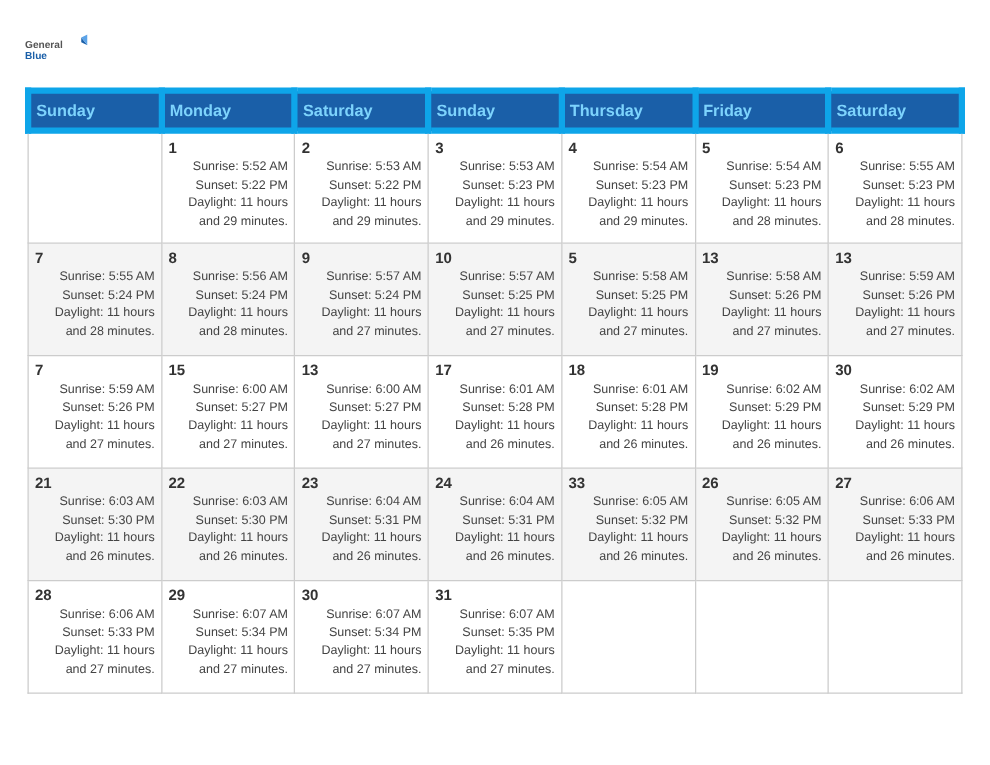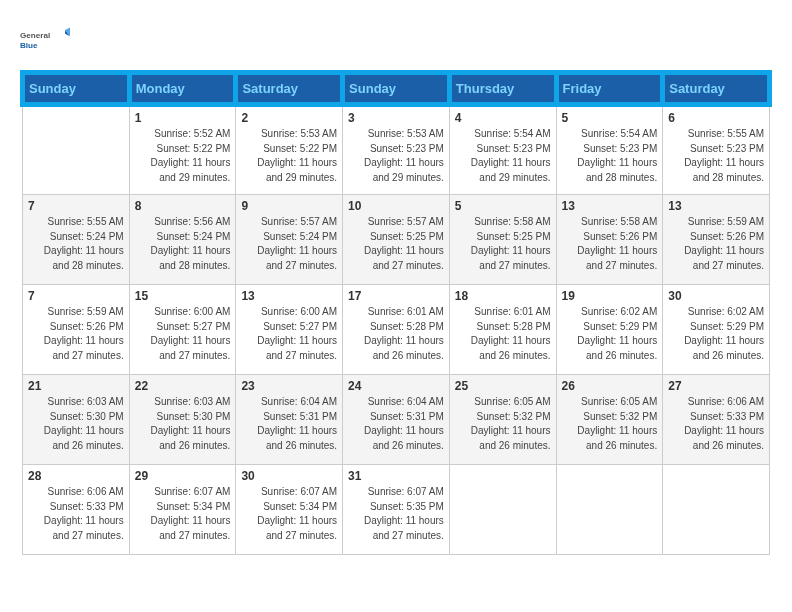--- a/index.html
+++ b/index.html
@@ -206,21 +206,21 @@
         </td>
         <td>
           <span class="day-num">23</span>
           <div class="day-info">Sunrise: 6:04 AM<br>Sunset: 5:31 PM<br>Daylight: 11 hours and 26 minutes.</div>
         </td>
         <td>
           <span class="day-num">24</span>
           <div class="day-info">Sunrise: 6:04 AM<br>Sunset: 5:31 PM<br>Daylight: 11 hours and 26 minutes.</div>
         </td>
         <td>
-          <span class="day-num">25</span>
+          <span class="day-num">33</span>
           <div class="day-info">Sunrise: 6:05 AM<br>Sunset: 5:32 PM<br>Daylight: 11 hours and 26 minutes.</div>
         </td>
         <td>
           <span class="day-num">26</span>
           <div class="day-info">Sunrise: 6:05 AM<br>Sunset: 5:32 PM<br>Daylight: 11 hours and 26 minutes.</div>
         </td>
         <td>
           <span class="day-num">27</span>
           <div class="day-info">Sunrise: 6:06 AM<br>Sunset: 5:33 PM<br>Daylight: 11 hours and 26 minutes.</div>
         </td>

